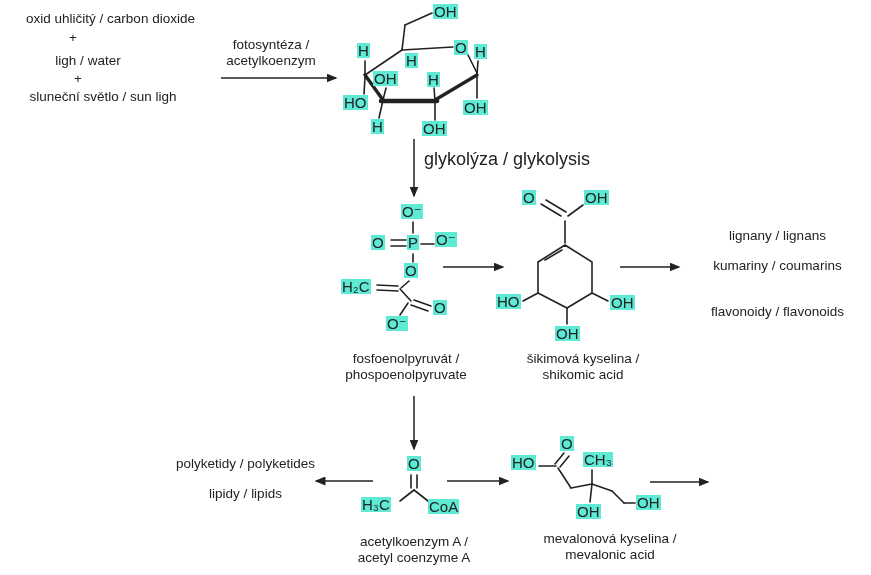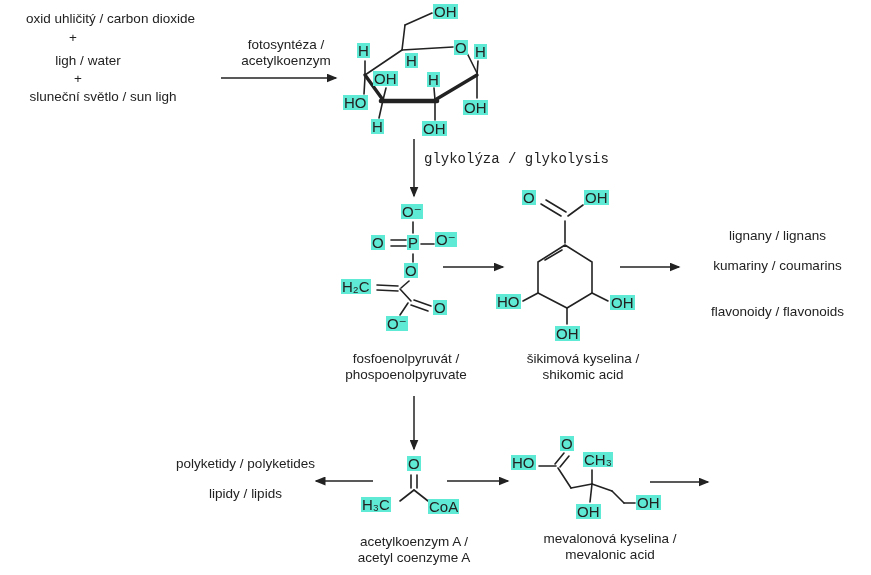--- a/index.html
+++ b/index.html
@@ -2,21 +2,21 @@
 <html><head>
 <meta charset="utf-8">
 <style>
   html,body{margin:0;padding:0;background:#ffffff;}
   .canvas{
     position:relative;width:871px;height:575px;background:#ffffff;overflow:hidden;
     font-family:"Liberation Sans","DejaVu Sans",sans-serif;color:#222222;padding-left:42px;
   }
   .lines{position:absolute;left:0;top:0;}
   .tblock{position:absolute;text-align:center;font-size:13.5px;line-height:16px;white-space:nowrap;}
-  .lblock{position:absolute;font-size:14px;line-height:16px;white-space:nowrap;font-family:Liberation Mono, monospace;}
+  .lblock{position:absolute;font-size:18px;line-height:16px;white-space:nowrap;}
   .atom{
     position:absolute;font-size:15px;line-height:15px;white-space:nowrap;
     background:#5eead4;padding:0 1px;
   }
 </style>
 </head>
 <body>
 
 <div class="canvas">
 
@@ -118,21 +118,21 @@
       <line x1="624" y1="503" x2="635" y2="503"></line>
     </g>
   </svg>
 
   <div class="tblock" style="left:8px;top:11px;width:205px">oxid uhličitý / carbon dioxide</div>
   <div class="tblock" style="left:8px;top:30px;width:130px">+</div>
   <div class="tblock" style="left:8px;top:53px;width:160px">ligh / water</div>
   <div class="tblock" style="left:8px;top:71px;width:140px">+</div>
   <div class="tblock" style="left:8px;top:89px;width:190px">sluneční světlo / sun ligh</div>
 
-  <div class="tblock" style="left:223px;top:37px;width:126px">
+  <div class="tblock" style="left:208px;top:37px;width:126px">
     <div>fotosyntéza /</div>
     <div>acetylkoenzym</div>
   </div>
   <div class="lblock" style="left:424px;top:151px">glykolýza / glykolysis</div>
 
   <span class="atom" style="left:433px;top:4px">OH</span>
   <span class="atom" style="left:357px;top:43px">H</span>
   <span class="atom" style="left:405px;top:53px">H</span>
   <span class="atom" style="left:454px;top:40px">O</span>
   <span class="atom" style="left:474px;top:44px">H</span>

